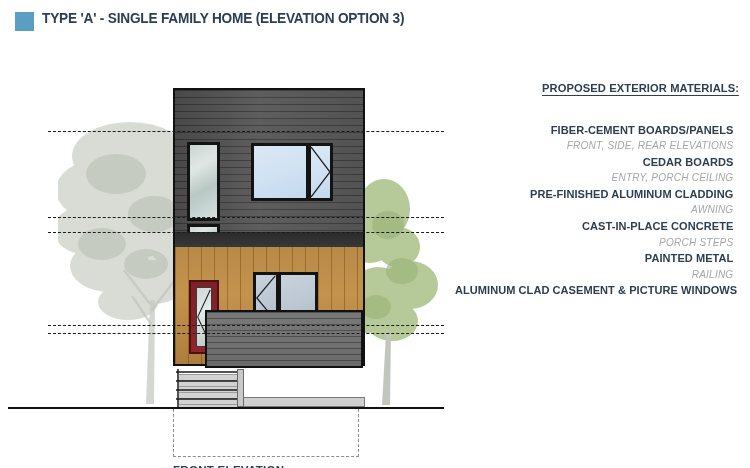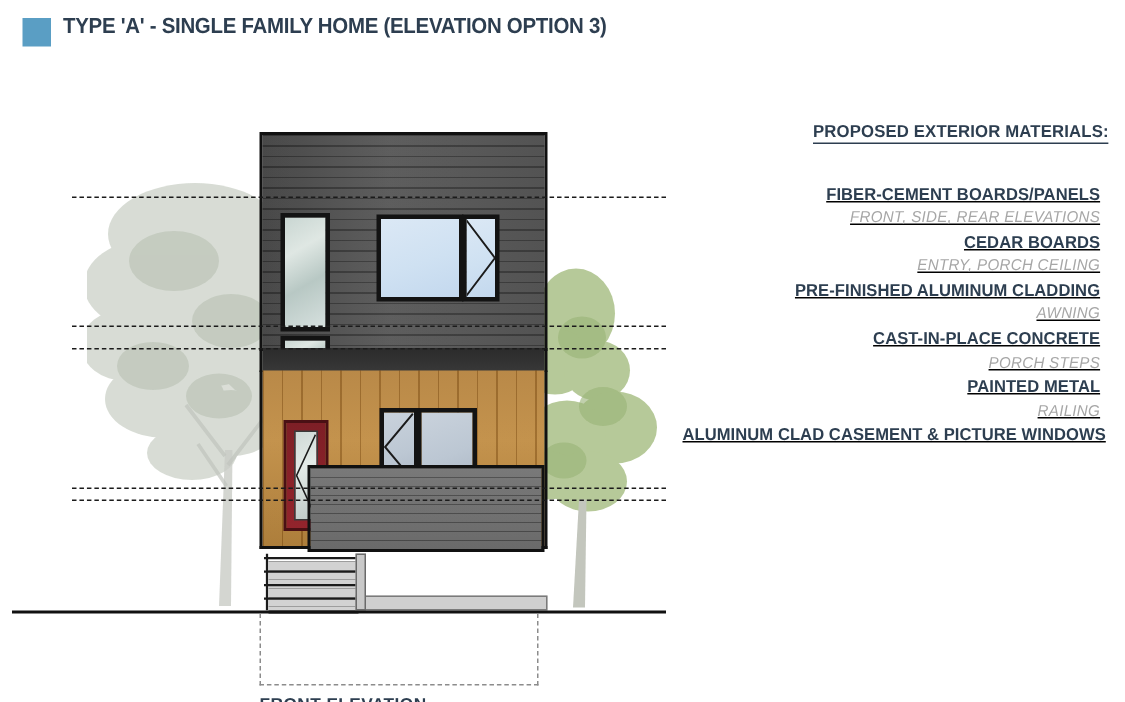--- a/index.html
+++ b/index.html
@@ -107,21 +107,21 @@
     border:1.3px dashed #8c8c8c;border-top:none;box-sizing:border-box;}
   #footprint-label{position:absolute;left:173px;top:422px;width:200px;
     font-size:11.5px;font-weight:bold;color:#2d3e50;letter-spacing:.3px;}
 
   
   #materials{position:absolute;left:455px;top:78px;width:290px;text-align:right;}
   #materials-heading{font-size:11.5px;font-weight:bold;color:#2d3e50;
     letter-spacing:.1px;border-bottom:1.6px solid #2d3e50;
     display:inline-block;padding-bottom:1px;
     transform:scaleX(0.97);transform-origin:left center;}
-  #materials-list{margin-top:26px;text-decoration:underline;}
+  #materials-list{margin-top:26px;}
   .mat-name{font-size:11.5px;font-weight:bold;color:#2d3e50;
     letter-spacing:.05px;line-height:1.42;
     transform:scaleX(0.96);transform-origin:left center;white-space:nowrap;}
   .mat-sub{font-size:10.5px;font-style:italic;color:#a6a6a6;
     letter-spacing:.2px;line-height:1.5;padding-left:24px;
     transform:scaleX(0.96);transform-origin:left center;white-space:nowrap;}
 </style>
 </head>
 <body>
 

